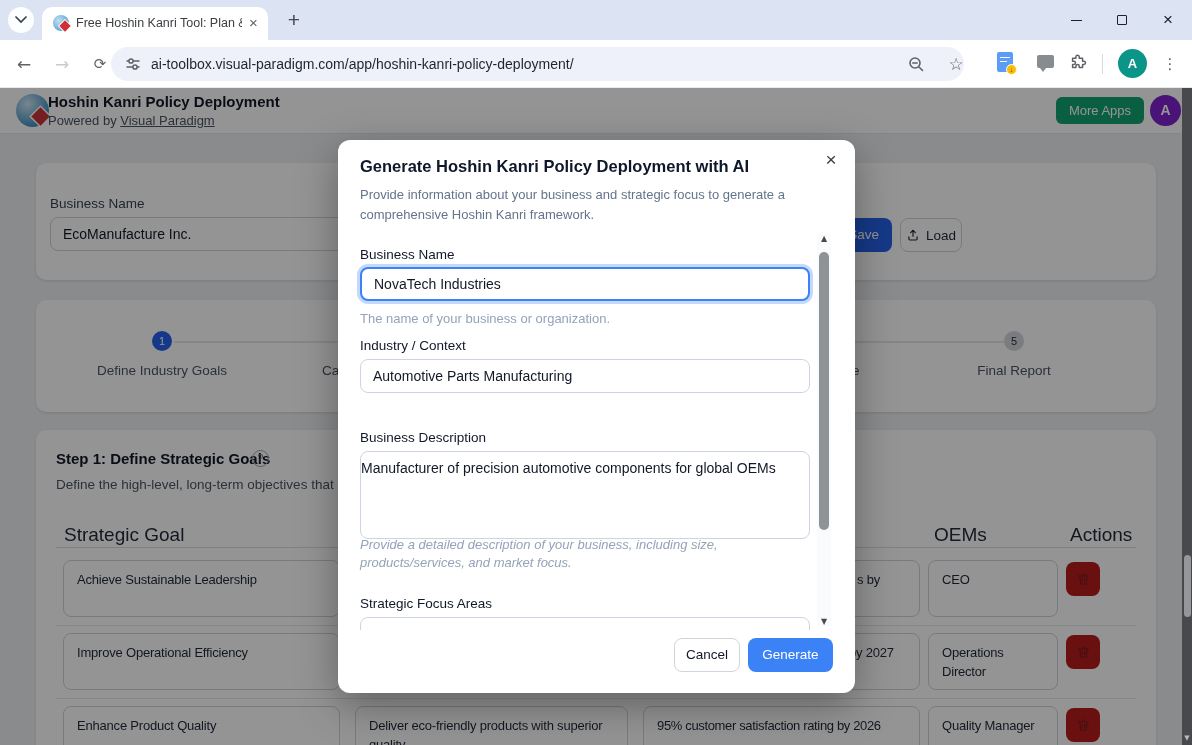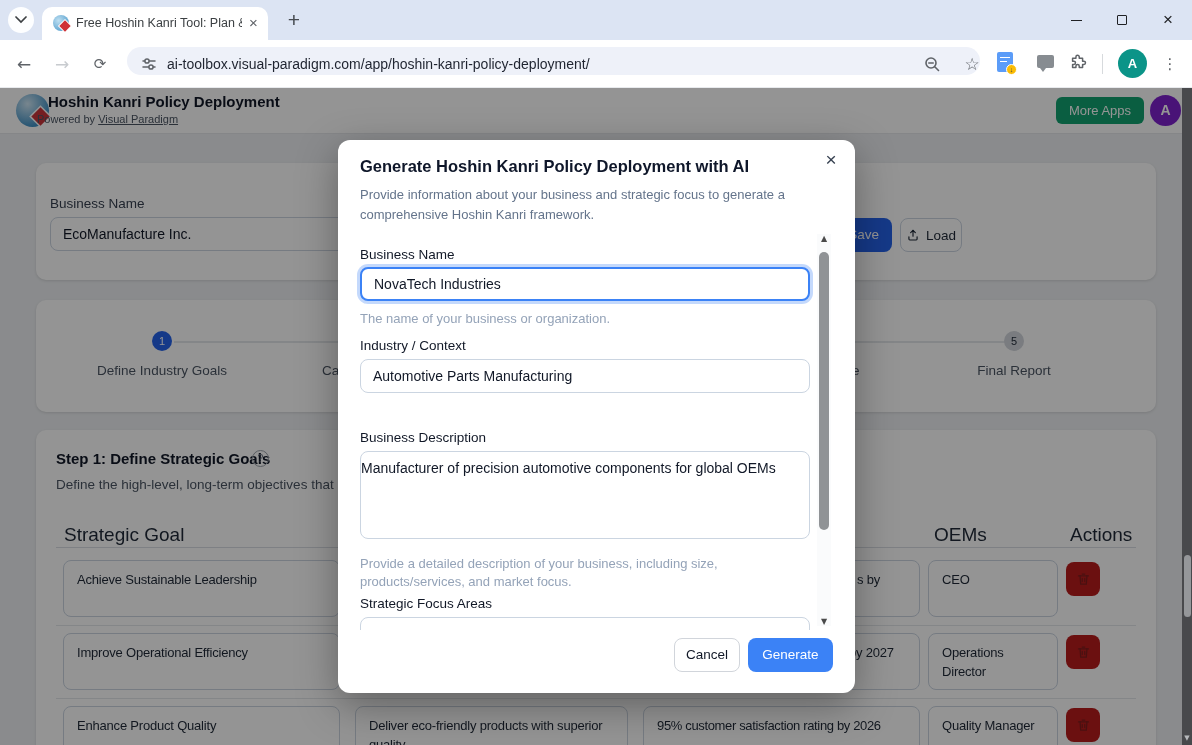--- a/index.html
+++ b/index.html
@@ -19,21 +19,21 @@
   .tab-close { position:absolute; right:6px; top:8px; width:17px; height:17px; line-height:16px; text-align:center; font-size:15px; color:#5f6368; border-radius:50%; }
   .newtab { position:absolute; left:283px; top:9px; width:22px; height:22px; line-height:21px; text-align:center; font-size:21px; color:#474b50; }
   .winbtn { position:absolute; top:0; width:46px; height:40px; display:flex; align-items:center; justify-content:center; color:#202124; }
   .win-min { left:1053px; } .win-min b { display:block; width:11px; border-top:1.6px solid #202124; }
   .win-max { left:1099px; } .win-max b { display:block; width:10px; height:10px; border:1.3px solid #202124; border-radius:1px; }
   .win-close { left:1145px; font-size:17px; font-weight:400; }
 
   .toolbar { position:absolute; left:0; top:40px; width:1192px; height:48px; background:#fff; border-bottom:1px solid #e8eaed; }
   .navbtn { position:absolute; top:10px; width:28px; height:28px; line-height:28px; text-align:center; font-size:17px; color:#5f6368; font-family:"DejaVu Sans", sans-serif; }
   .nav-back { left:10px; } .nav-fwd { left:48px; color:#c8cbcf; } .nav-reload { left:86px; font-size:15px; }
-  .omnibox { position:absolute; left:127px; top:7px; width:853px; height:28px; border-radius:17px; background:#eef1f9; }
+  .omnibox { position:absolute; left:111px; top:7px; width:853px; height:34px; border-radius:17px; background:#eef1f9; }
   .site-icon { position:absolute; left:13px; top:8px; }
   .url { position:absolute; left:40px; height:34px; line-height:34px; font-size:14px; color:#1f2430; white-space:nowrap; }
   .zoom-icon { position:absolute; left:796px; top:8px; }
   .star-icon { position:absolute; left:828px; top:0; width:34px; height:34px; line-height:34px; text-align:center; font-size:17px; color:#5f6368; font-family:"DejaVu Sans", sans-serif; }
   .ext-translate { position:absolute; left:997px; top:12px; width:16px; height:20px; background:#5b9cf8; border-radius:2px; }
   .ext-translate b { position:absolute; left:3px; top:5px; width:10px; border-top:1.6px solid #fff; }
   .ext-translate b + b { top:9px; width:7px; }
   .ext-translate .badge { position:absolute; right:-4px; bottom:-3px; width:11px; height:11px; border-radius:50%; background:#fbbc04; border:1px solid #fff; font-size:7px; line-height:9px; text-align:center; color:#3c4043; }
   .ext-bubble { position:absolute; left:1037px; top:15px; width:17px; height:13px; background:#878c91; border-radius:2px; }
   .ext-bubble:after { content:""; position:absolute; left:3px; bottom:-4px; border-left:3px solid transparent; border-right:3px solid transparent; border-top:4px solid #878c91; }
@@ -41,21 +41,21 @@
   .tb-sep { position:absolute; left:1102px; top:14px; width:1px; height:20px; background:#d7dadd; }
   .tb-avatar { position:absolute; left:1118px; top:9px; width:29px; height:29px; border-radius:50%; background:#0b9488; color:#fff; font-size:13px; font-weight:bold; line-height:29px; text-align:center; }
   .kebab { position:absolute; left:1160px; top:10px; width:20px; height:28px; line-height:28px; text-align:center; font-size:15px; color:#5f6368; font-family:"DejaVu Sans", sans-serif; }
 
   
   .page { position:absolute; left:0; top:88px; width:1192px; height:657px; background:#eef0f3; overflow:hidden; }
   .app-header { position:absolute; left:0; top:0; width:1192px; height:46px; background:#fff; border-bottom:1px solid #e5e7eb; }
   .logo { position:absolute; left:16px; top:6px; width:33px; height:33px; border-radius:50%; background:radial-gradient(circle at 35% 30%, #cfe7f5, #3d8fc4 75%); }
   .logo i { position:absolute; left:18px; top:16px; width:13px; height:13px; background:#c9353c; transform:rotate(45deg); box-shadow:0 0 0 1.5px #fff; }
   .app-title { position:absolute; left:48px; top:5px; font-size:15px; font-weight:bold; color:#111827; }
-  .powered { position:absolute; left:37px; top:25px; font-size:11px; color:#4b5563;text-align:center; }
+  .powered { position:absolute; left:48px; top:25px; font-size:13px; color:#4b5563;text-align:center; }
   .powered span.link { text-decoration:underline; }
   .more-apps { position:absolute; left:1056px; top:9px; width:88px; height:27px; border-radius:6px; background:#12a370; color:#fff; font-size:13px; text-align:center; line-height:27px; }
   .hdr-avatar { position:absolute; left:1150px; top:7px; width:31px; height:31px; border-radius:50%; background:#7e22ce; color:#fff; font-size:14px; font-weight:bold; line-height:31px; text-align:center; }
 
   .card { position:absolute; background:#fff; border-radius:10px; box-shadow:0 1px 3px rgba(0,0,0,.12); }
   .card1 { left:36px; top:75px; width:1120px; height:117px; }
   .fld-label { position:absolute; font-size:13.5px; color:#374151; }
   .bn-label { left:14px; top:33px; }
   .bn-input { position:absolute; left:14px; top:54px; width:800px; height:34px; border:1px solid #cbd5e1; border-radius:8px; font-size:14px; line-height:32px; padding-left:12px; color:#111827; background:#fff; }
   .save-btn { position:absolute; left:779px; top:55px; width:77px; height:34px; border-radius:8px; background:#2563eb; color:#fff; font-size:13.5px; line-height:34px; text-align:right; padding-right:13px; }
@@ -282,21 +282,21 @@
       <div class="m-body">
         <div class="m-label" style="top:19px;">Business Name</div>
         <input class="m-input focused" style="top: 39px;" value="NovaTech Industries">
         <div class="m-help" style="top:82px;">The name of your business or organization.</div>
 
         <div class="m-label" style="top:110px;">Industry / Context</div>
         <input class="m-input" style="top: 131px;" value="Automotive Parts Manufacturing">
 
         <div class="m-label" style="top:202px;">Business Description</div>
         <textarea class="m-textarea" style="top: 223px;">Manufacturer of precision automotive components for global OEMs</textarea>
-        <div class="m-help" style="top:327px; width:400px;">Provide a detailed description of your business, including size, products/services, and market focus.</div>
+        <div class="m-help" style="top:308px; width:400px;font-style:italic;">Provide a detailed description of your business, including size, products/services, and market focus.</div>
 
         <div class="m-label" style="top:368px;">Strategic Focus Areas</div>
         <input class="m-input" style="top: 389px;">
       </div>
 
       <div class="m-scroll">
         <div class="arr uarr">▲</div>
         <div class="mthumb"></div>
         <div class="arr darr2">▼</div>
       </div>

